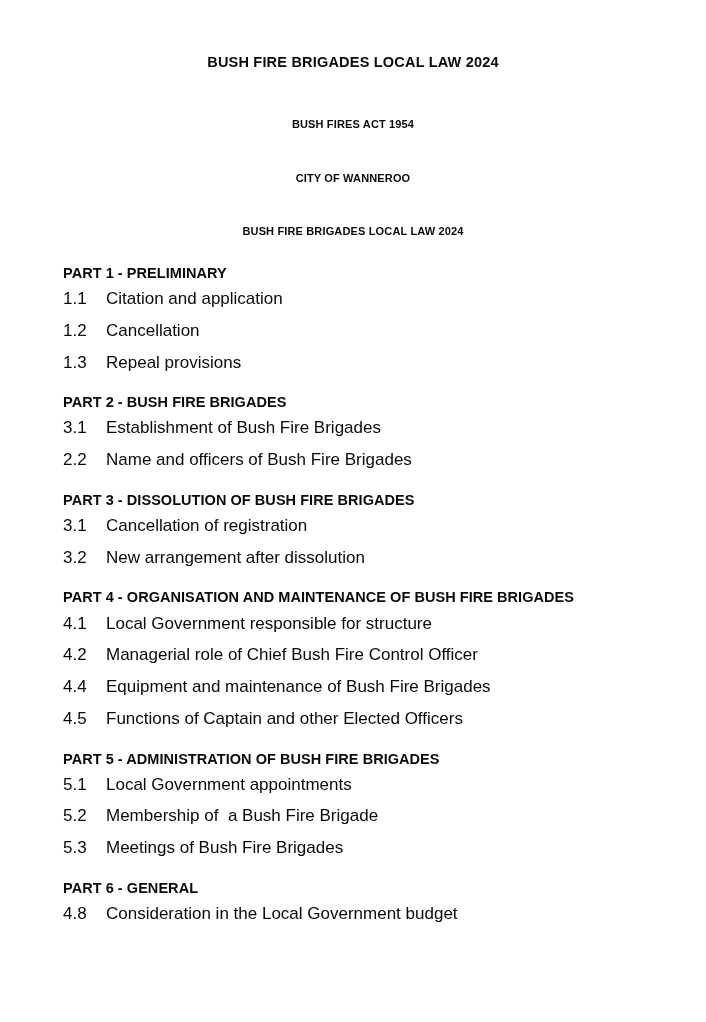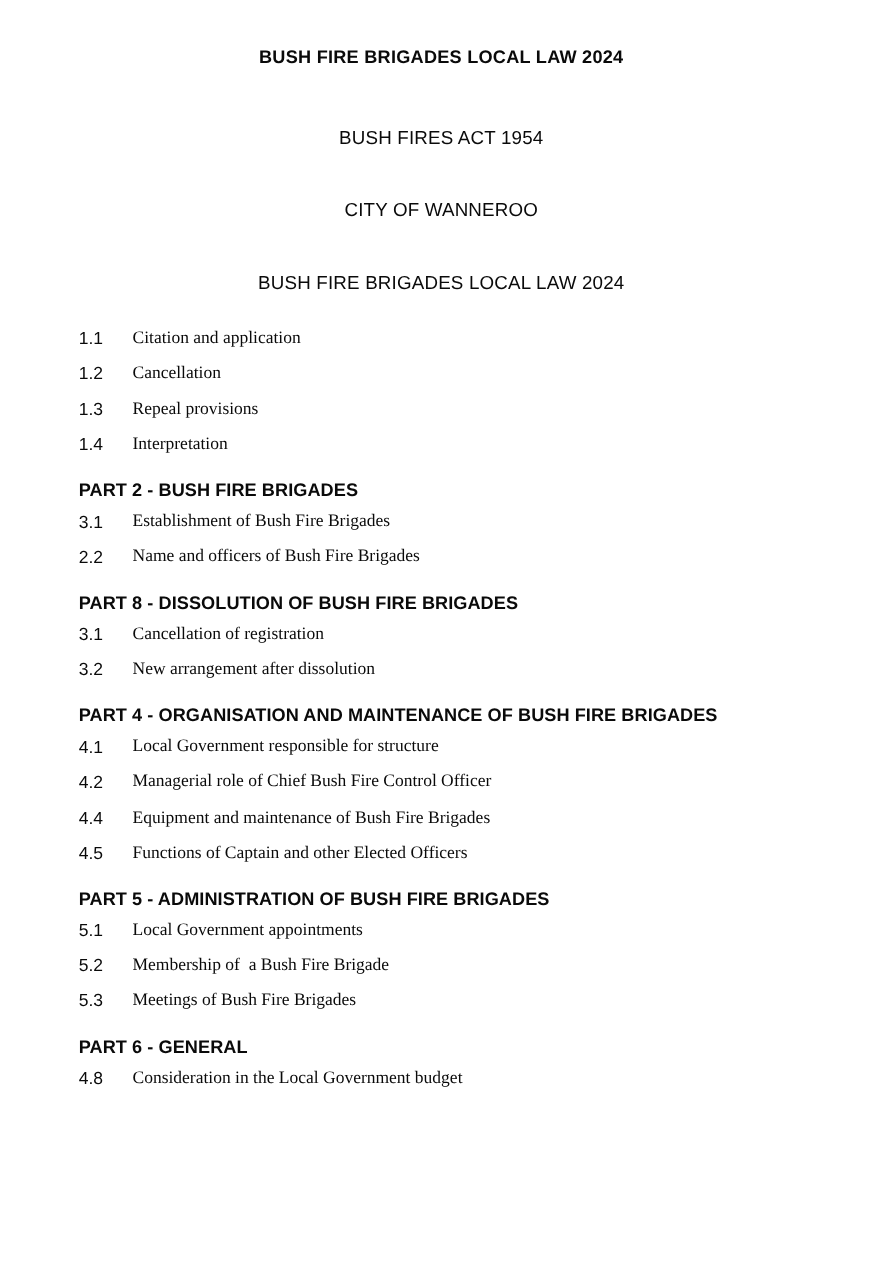--- a/index.html
+++ b/index.html
@@ -18,36 +18,36 @@
     width: 706px;
     height: 1022px;
     margin: 0 auto;
     background: #ffffff;
     overflow: hidden;
     box-sizing: border-box;
   }
 
   
   .title-block {
-    padding-top: 38px;
+    padding-top: 54px;
     text-align: center;
   }
   .doc-title {
     font-size: 14.5px;
     font-weight: bold;
     letter-spacing: 0.2px;
     line-height: 1.2;
     margin: 0;
   }
   .subtitle-group {
     margin-top: 47px;
   }
   .doc-subtitle {
-    font-size: 15px;
-    font-weight: normal;
+    font-size: 11px;
+    font-weight: bold;
     letter-spacing: 0.15px;
     line-height: 1.2;
     margin: 0 0 40px 0;
   }
   .doc-subtitle:last-child {
     margin-bottom: 0;
   }
 
   
   .contents {
@@ -65,88 +65,84 @@
     font-size: 14.5px;
     font-weight: bold;
     letter-spacing: 0.05px;
     line-height: 1.25;
     margin: 0 0 7px 0;
     white-space: nowrap;
   }
   .item {
     display: flex;
     align-items: center;
-    font-size: 14px;
+    font-size: 17px;
     line-height: 1.22;
     margin-bottom: 11px;
   }
   .item:last-child {
     margin-bottom: 0;
   }
   .item-number {
     flex: 0 0 auto;
     width: 43px;
     white-space: nowrap;
   }
   .item-label {
     flex: 1 1 auto;
     white-space: pre;
-    font-family: Liberation Serif, serif;
   }
 </style>
 </head>
 <body>
 
 <div class="page">
 
   <div class="title-block">
     <h1 class="doc-title">BUSH FIRE BRIGADES LOCAL LAW 2024</h1>
 
     <div class="subtitle-group">
       <div class="doc-subtitle">BUSH FIRES ACT 1954</div>
       <div class="doc-subtitle">CITY OF WANNEROO</div>
       <div class="doc-subtitle">BUSH FIRE BRIGADES LOCAL LAW 2024</div>
     </div>
   </div>
 
   <div class="contents">
 
     <section class="part">
+      <h2 class="part-heading">PART 1 - PRELIMINARY</h2>
       <div class="item">
         <span class="item-number">1.1</span>
         <span class="item-label">Citation and application</span>
       </div>
       <div class="item">
         <span class="item-number">1.2</span>
         <span class="item-label">Cancellation</span>
       </div>
       <div class="item">
         <span class="item-number">1.3</span>
         <span class="item-label">Repeal provisions</span>
-      </div>
-      <div class="item">
-        <span class="item-number">1.4</span>
-        <span class="item-label">Interpretation</span>
       </div>
     </section>
 
     <section class="part">
       <h2 class="part-heading">PART 2 - BUSH FIRE BRIGADES</h2>
       <div class="item">
         <span class="item-number">3.1</span>
         <span class="item-label">Establishment of Bush Fire Brigades</span>
       </div>
       <div class="item">
         <span class="item-number">2.2</span>
         <span class="item-label">Name and officers of Bush Fire Brigades</span>
       </div>
     </section>
 
     <section class="part">
-      <h2 class="part-heading">PART 8 - DISSOLUTION OF BUSH FIRE BRIGADES</h2>
+      <h2 class="part-heading">PART 3 - DISSOLUTION OF BUSH FIRE BRIGADES</h2>
       <div class="item">
         <span class="item-number">3.1</span>
         <span class="item-label">Cancellation of registration</span>
       </div>
       <div class="item">
         <span class="item-number">3.2</span>
         <span class="item-label">New arrangement after dissolution</span>
       </div>
     </section>
 

